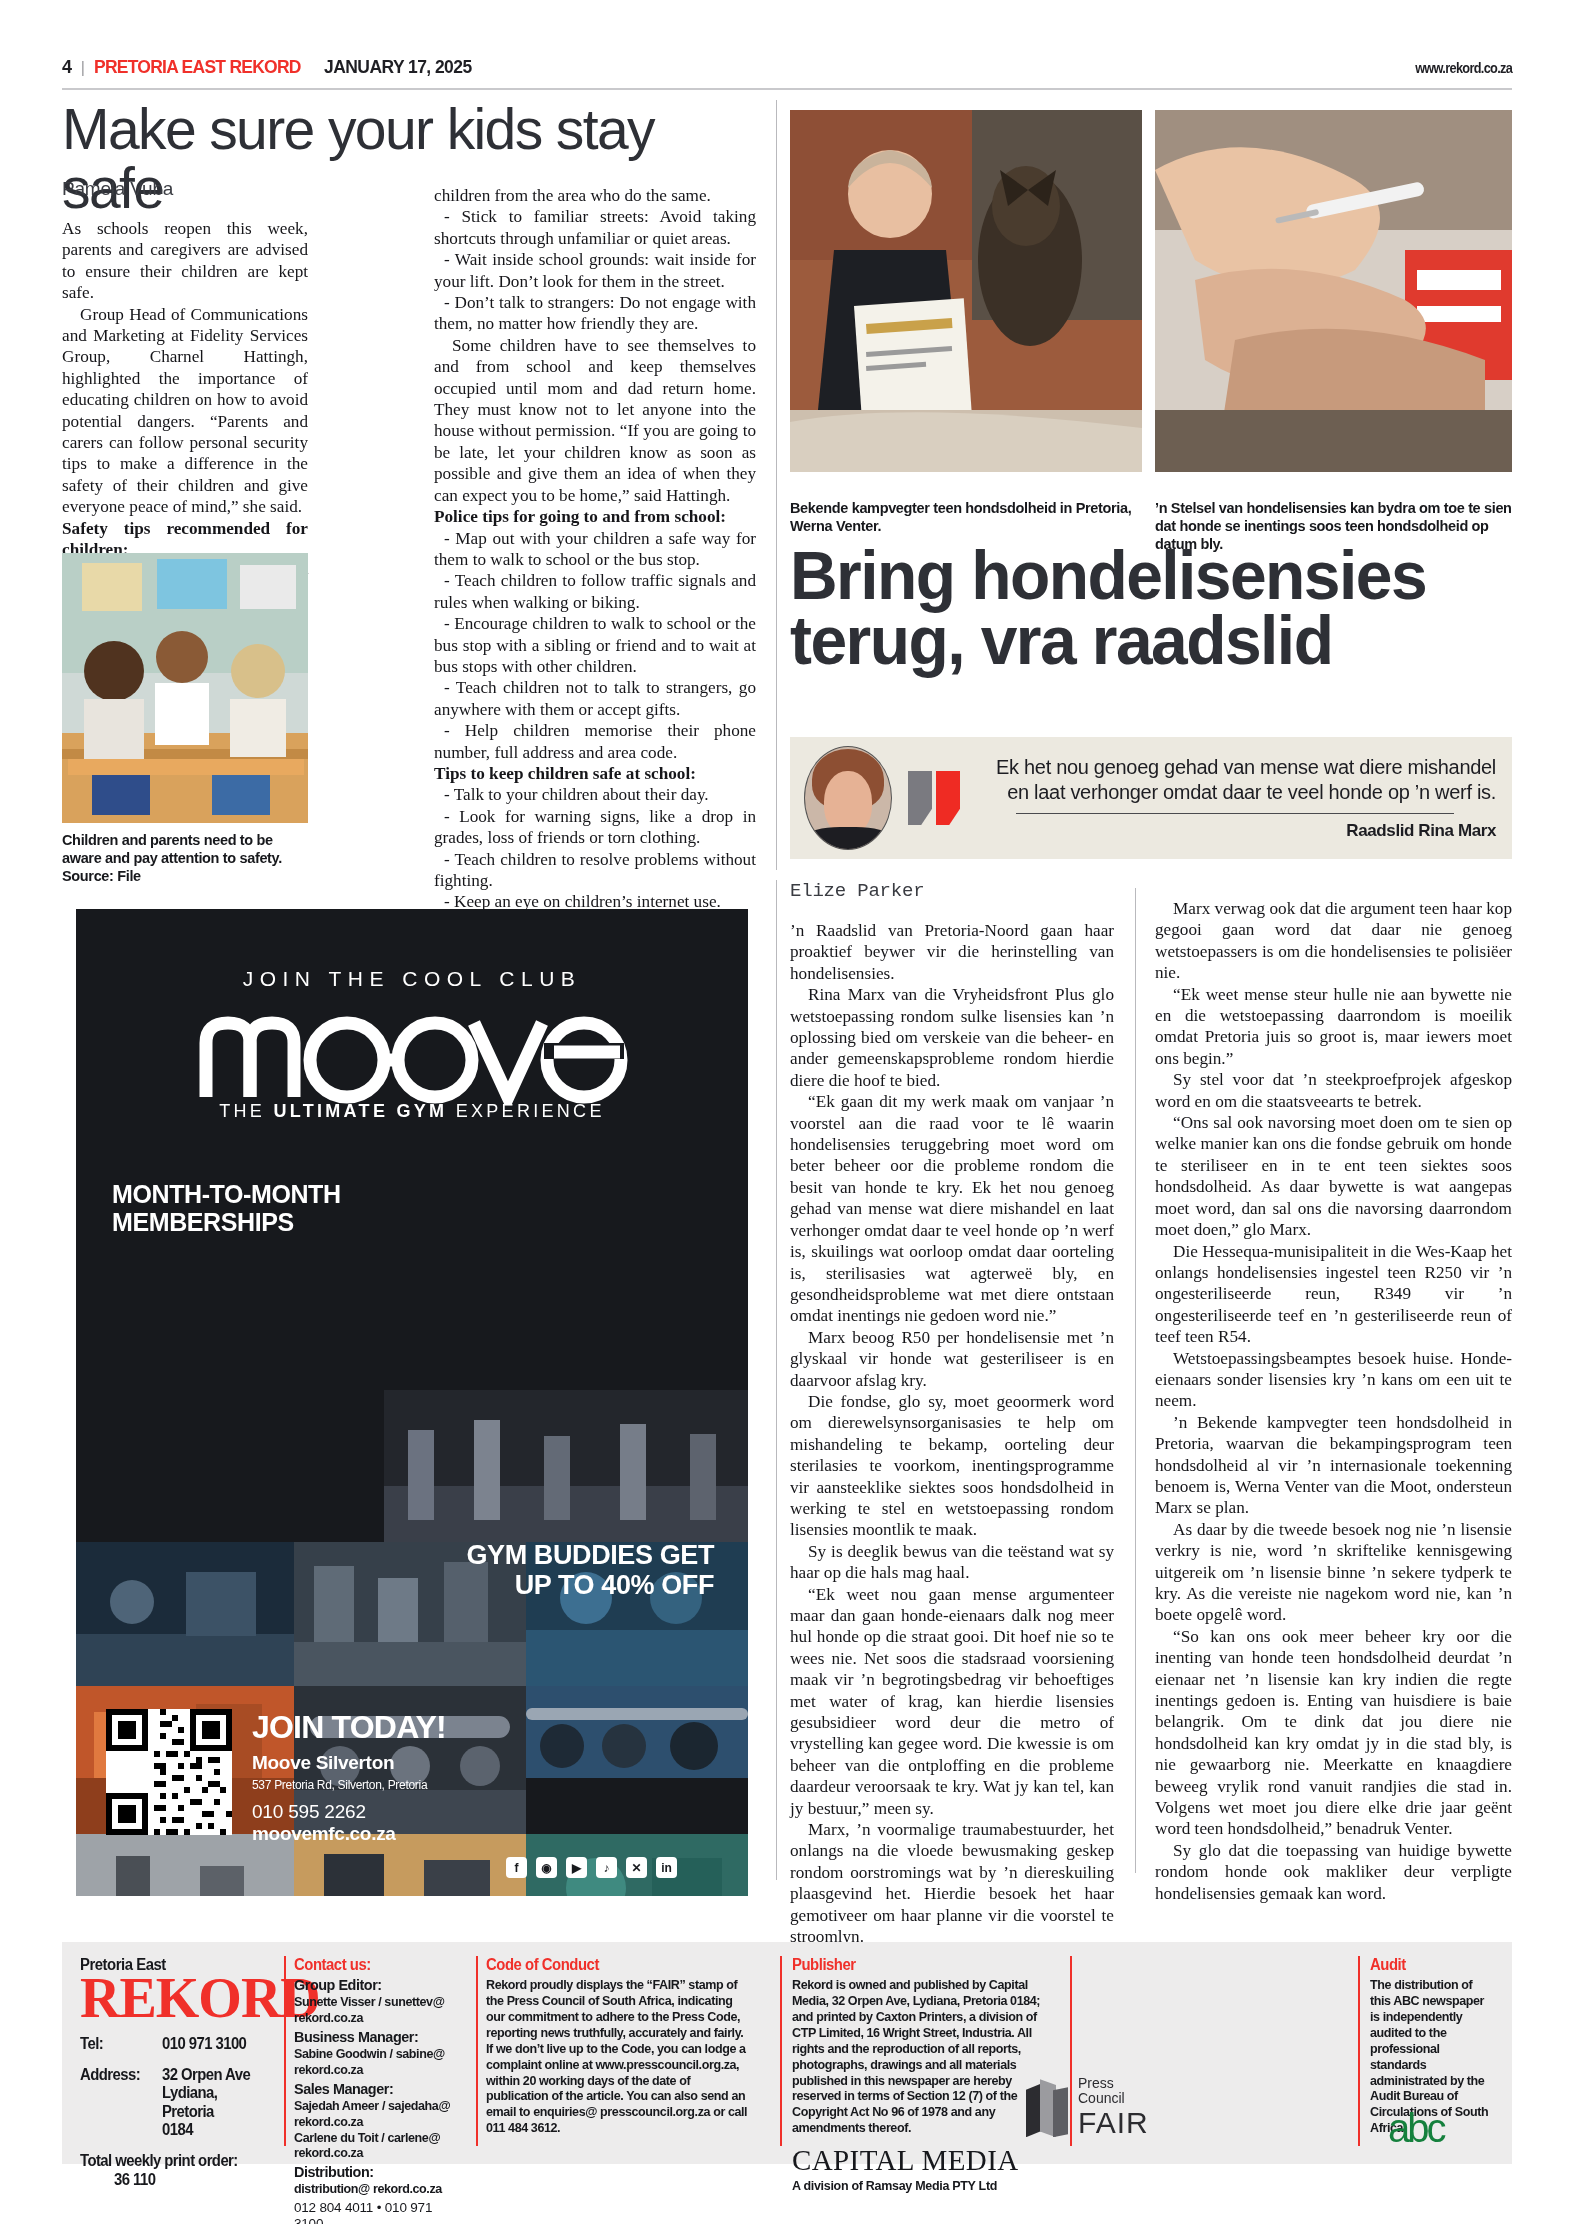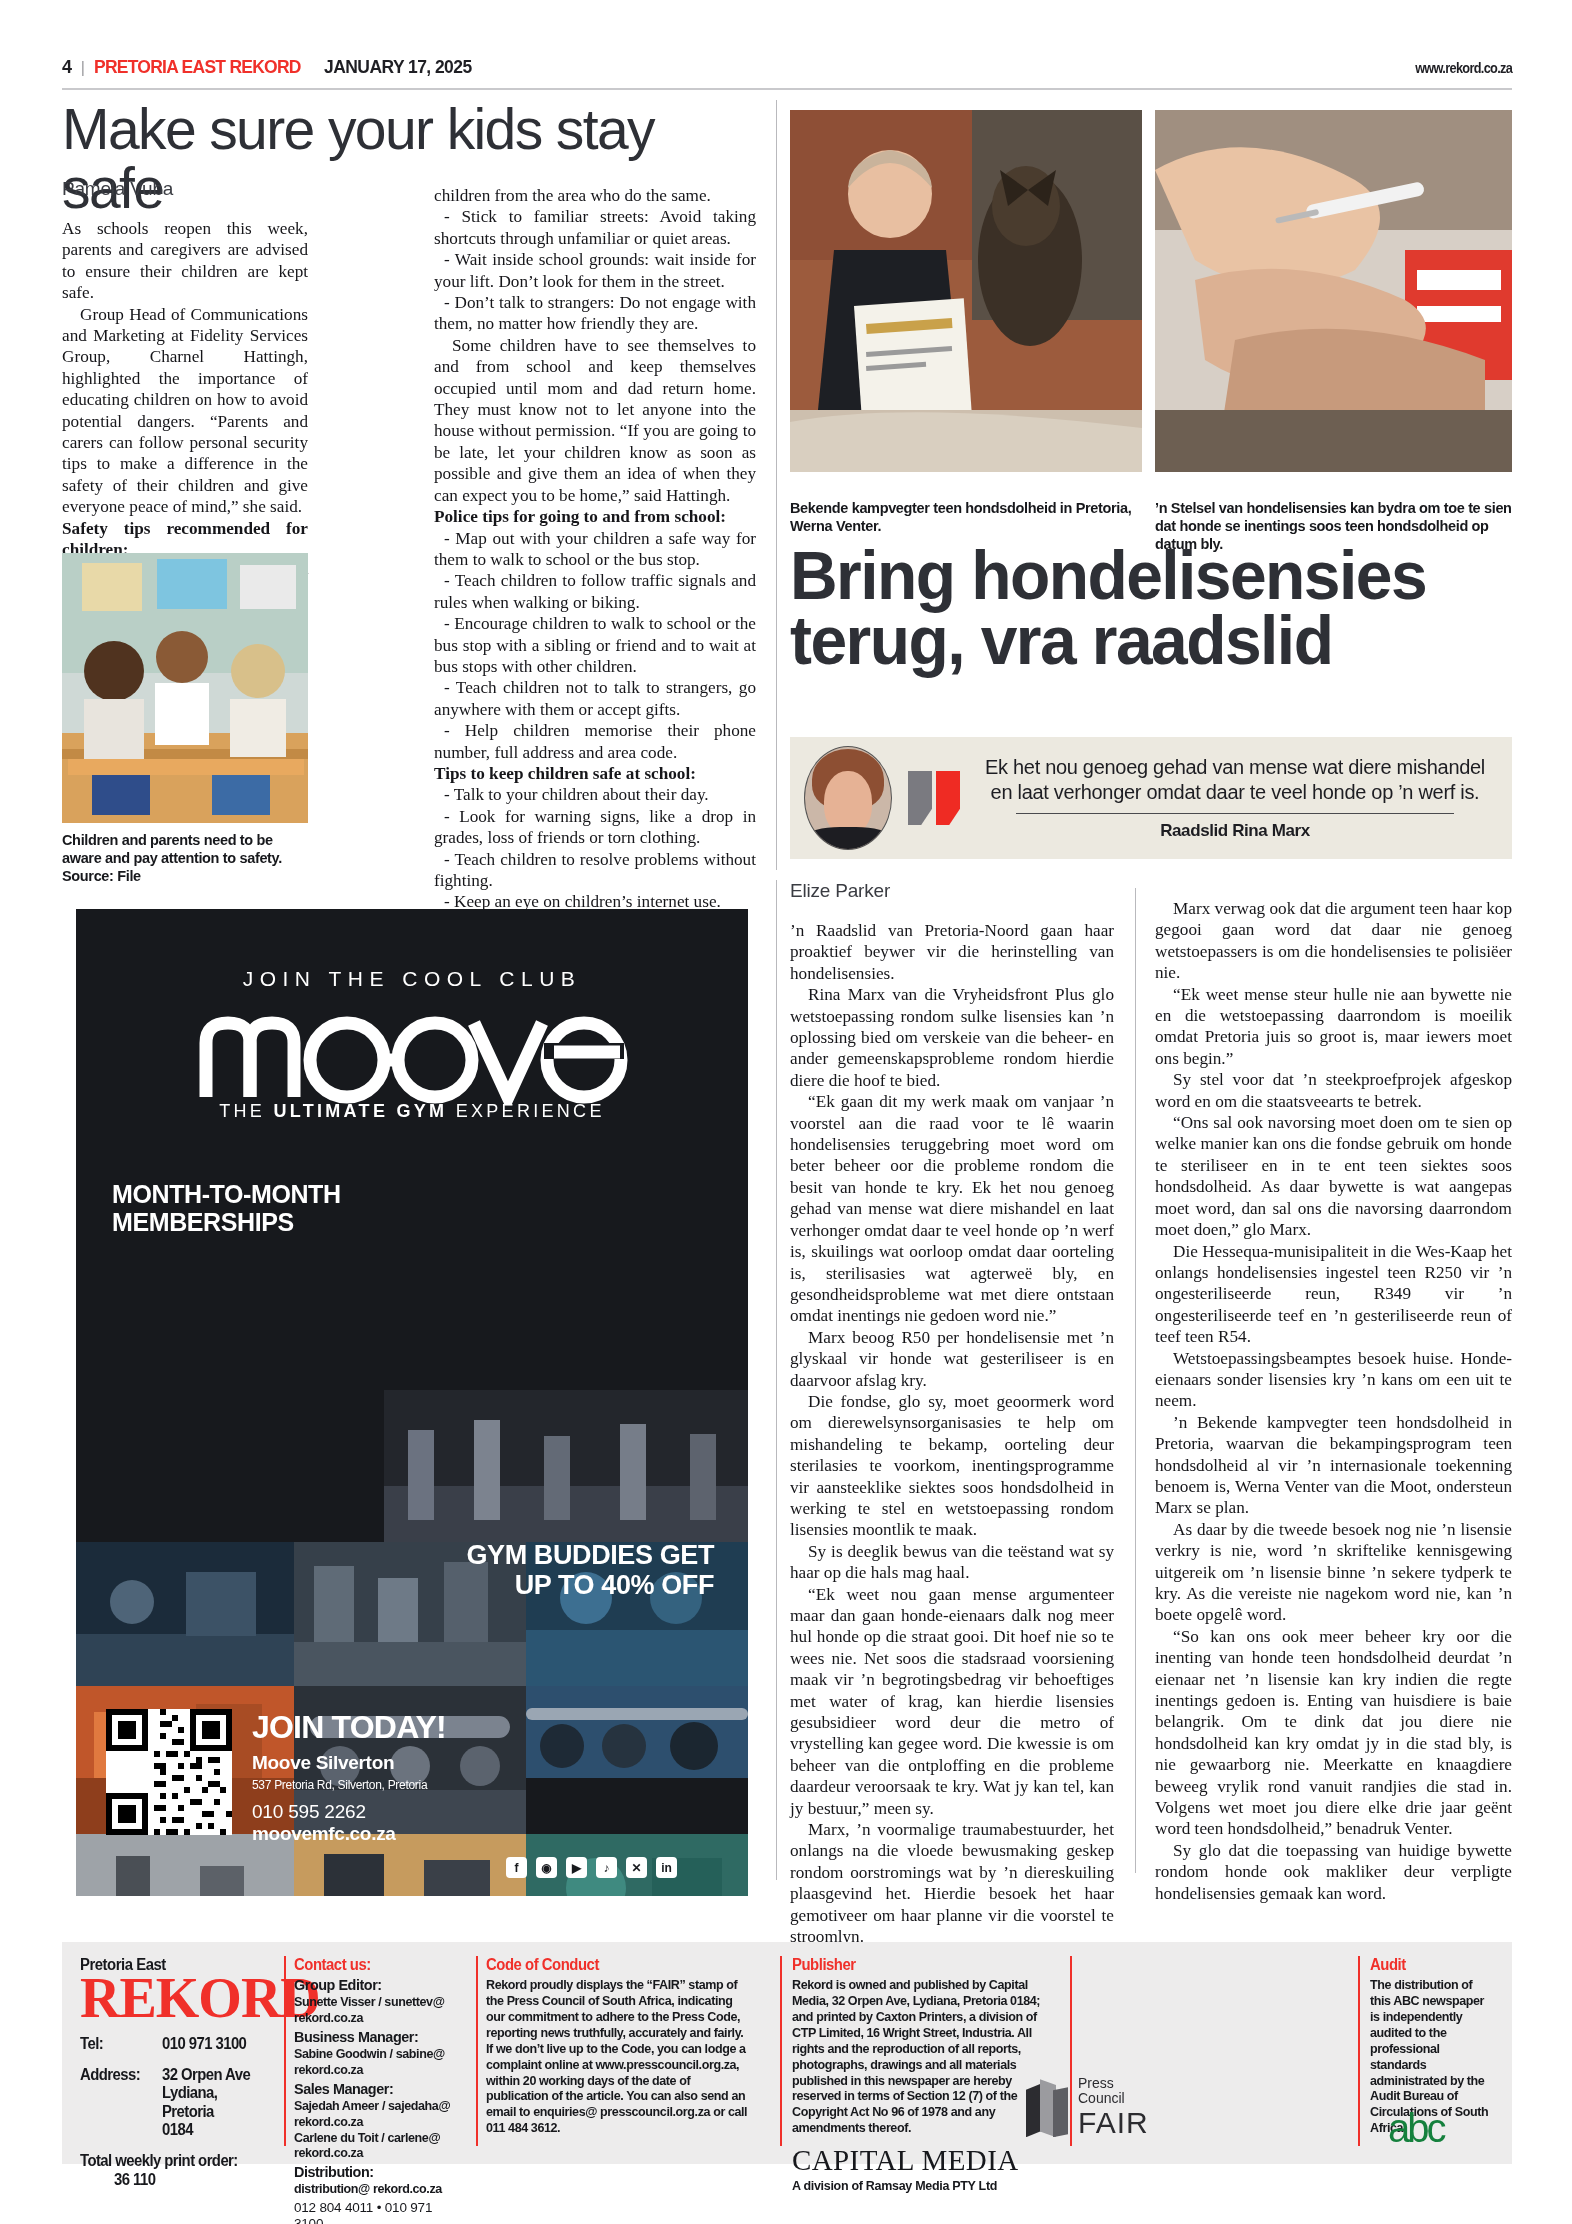--- a/index.html
+++ b/index.html
@@ -113,35 +113,35 @@
   .q-portrait .shoulders { position:absolute; left:2%; bottom:0; width:96%; height:22%;
     background:#1d1d22; border-radius:40% 40% 0 0; }
   .q-mark {
     flex: 0 0 auto; margin-left: 16px; width: 56px; height: 54px; position: relative;
   }
   .q-mark i { position: absolute; top: 0; width: 24px; height: 54px; display:block; }
   .q-mark i.g { left: 0; background: #7a7a80; border-radius: 0 0 0 0;
                 clip-path: polygon(0 0,100% 0,100% 70%,55% 100%,0 100%); }
   .q-mark i.r { left: 28px; background: #ef2b23;
                 clip-path: polygon(0 0,100% 0,100% 70%,55% 100%,0 100%); }
-  .q-body { flex: 1 1 auto; padding: 0 16px 0 10px; text-align: center; }
+  .q-body { flex: 1 1 auto; padding: 0 16px 0 10px; text-align: right; }
   .q-text {
     font-family: "Liberation Sans", sans-serif;
     font-size: 20px; color: #1d1d22; line-height: 1.24; letter-spacing: -0.3px;
   }
   .q-divider { height: 1px; background: #4a4a4e; margin: 9px 42px 7px; }
   .q-attr {
     font-family: "Liberation Sans", sans-serif;
     font-size: 17px; font-weight: bold; color: #1d1d22; letter-spacing: -0.4px;
   }
 
   
   #afr-byline {
     position: absolute; left: 790px; top: 880px;
-    font-family: Liberation Sans, sans-serif;
+    font-family: Liberation Mono, monospace;
     font-size: 19px; color: #3a3c42; letter-spacing: -0.2px; text-align: center;
   }
   #afr-col1 { left: 790px; top: 920px; width: 324px; }
   #afr-col2 { left: 1155px; top: 898px; width: 357px; }
 
   
   .ad {
     position: absolute; left: 76px; top: 893px; width: 672px; height: 987px;
     background: #17191d; overflow: hidden; margin-top: 16px;
   }

